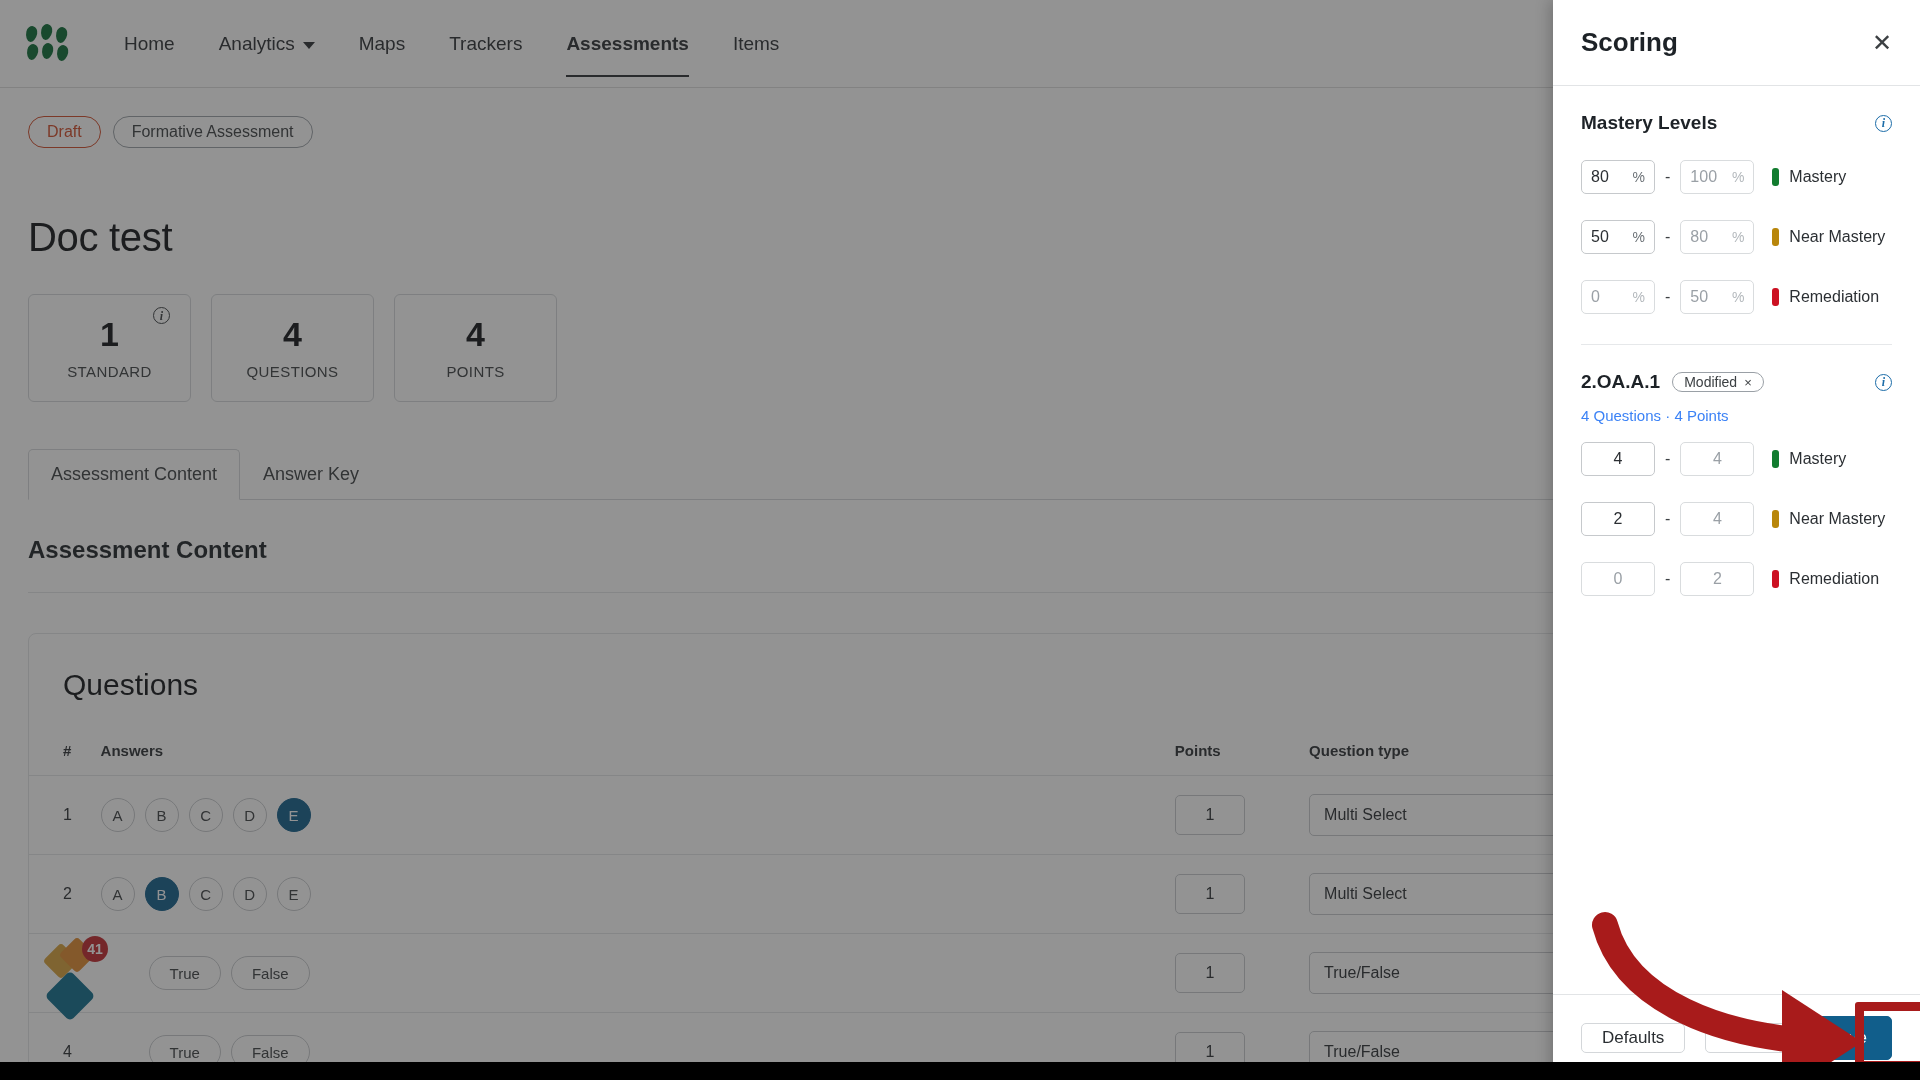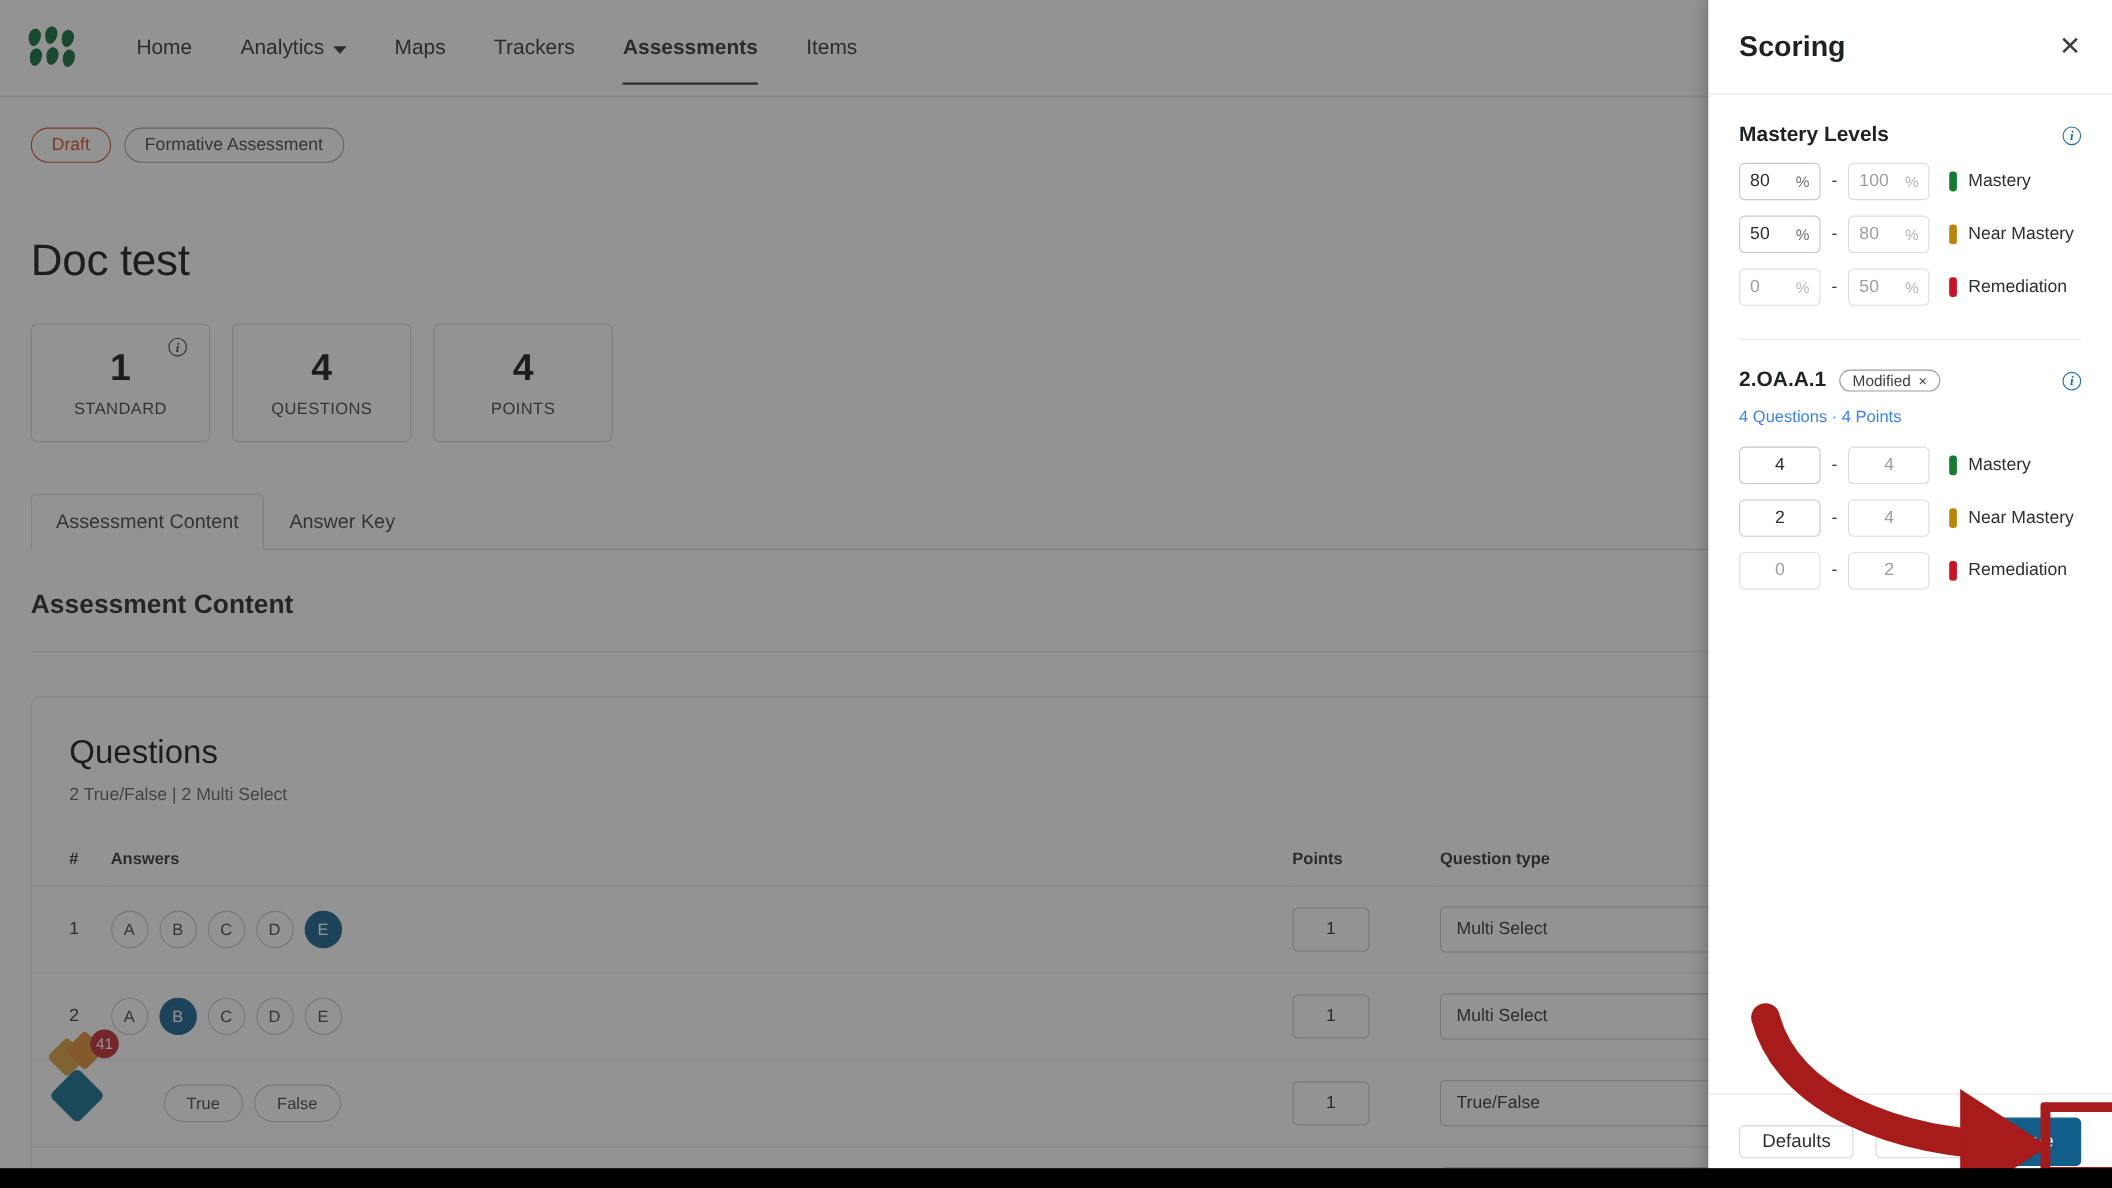--- a/index.html
+++ b/index.html
@@ -148,21 +148,21 @@
              display:flex;align-items:center;justify-content:center; }
   .lasttext { position:absolute; right: 28px; top: 90px; font-size:16px; color:#5d6368; }
 
   
   .helper { position:absolute; left: 44px; bottom: 60px; width: 62px; height: 78px; }
   .helper .d1 { position:absolute; left:4px; top:6px; width:26px;height:26px;background:#d6a13a;transform:rotate(45deg);border-radius:4px;}
   .helper .d2 { position:absolute; left:20px; top:0px; width:26px;height:26px;background:#e08b2e;transform:rotate(45deg);border-radius:4px;}
   .helper .d3 { position:absolute; left:8px; top:36px; width:36px;height:36px;background:#0f6d8c;transform:rotate(45deg);border-radius:5px;}
   .helper .badge {
     position:absolute; right:-2px; top:-6px; min-width:26px;height:26px;border-radius:13px;
-    background:#c1272d;color:#fff;font-size:14px;font-weight:400;
+    background:#c1272d;color:#fff;font-size:14px;font-weight:700;
     display:flex;align-items:center;justify-content:center;padding:0 5px;
   }
 
   
   .dim { position:absolute; inset:0; background: rgba(40,40,40,.50); }
 
   
   .drawer {
     position:absolute; top:0; right:0; width: 367px; height: 1080px;
     background:#fff; display:flex; flex-direction:column;
@@ -175,21 +175,21 @@
   .drawer-head .dt { font-size: 26px; font-weight:700; color:#1d2227; }
   .closex { font-size: 24px; color:#3c4043; line-height:1; cursor:pointer; }
 
   .drawer-body { flex:1; overflow:hidden; padding: 0 28px; }
 
   .sec { padding-top: 26px; }
   .sec-head { display:flex; align-items:center; justify-content:space-between; }
   .sec-title { font-size:19px; font-weight:700; color:#1d2227; }
   .infoicon.blue { border-color:#1b6ca8; color:#1b6ca8; }
 
-  .rangerow { display:flex; align-items:center; gap:10px; margin-top: 14px; }
+  .rangerow { display:flex; align-items:center; gap:10px; margin-top: 26px; }
   .numbox {
     width: 74px; height: 34px; border:1px solid #c6c9cc; border-radius:5px; background:#fff;
     display:flex; align-items:center; justify-content:space-between; padding: 0 9px;
     font-size: 16px; color:#2b2f33;
   }
   .numbox.dis { color:#9aa0a6; border-color:#d9dcde; background:#fff; }
   .numbox .pct { font-size:14px; color:#6b7176; }
   .numbox.dis .pct { color:#b3b8bc; }
   .dash { color:#3c4043; font-size:16px; }
   .lvl { display:flex; align-items:center; gap:10px; margin-left: 8px; }
@@ -317,21 +317,20 @@
         <div class="tab">
           <span>Answer Key</span>
         </div>
       </div>
 
       <div class="sectionhead">Assessment Content</div>
       <div class="hr"></div>
 
       <div class="card">
         <h2>Questions</h2>
-        <div class="sub">2 True/False | 2 Multi Select</div>
 
         <table class="qtable">
           <thead>
             <tr>
               <th class="c-num">#</th>
               <th class="c-ans">Answers</th>
               <th class="c-pts">Points</th>
               <th class="c-type">Question type</th>
               <th class="c-std">Stan</th>
             </tr>

